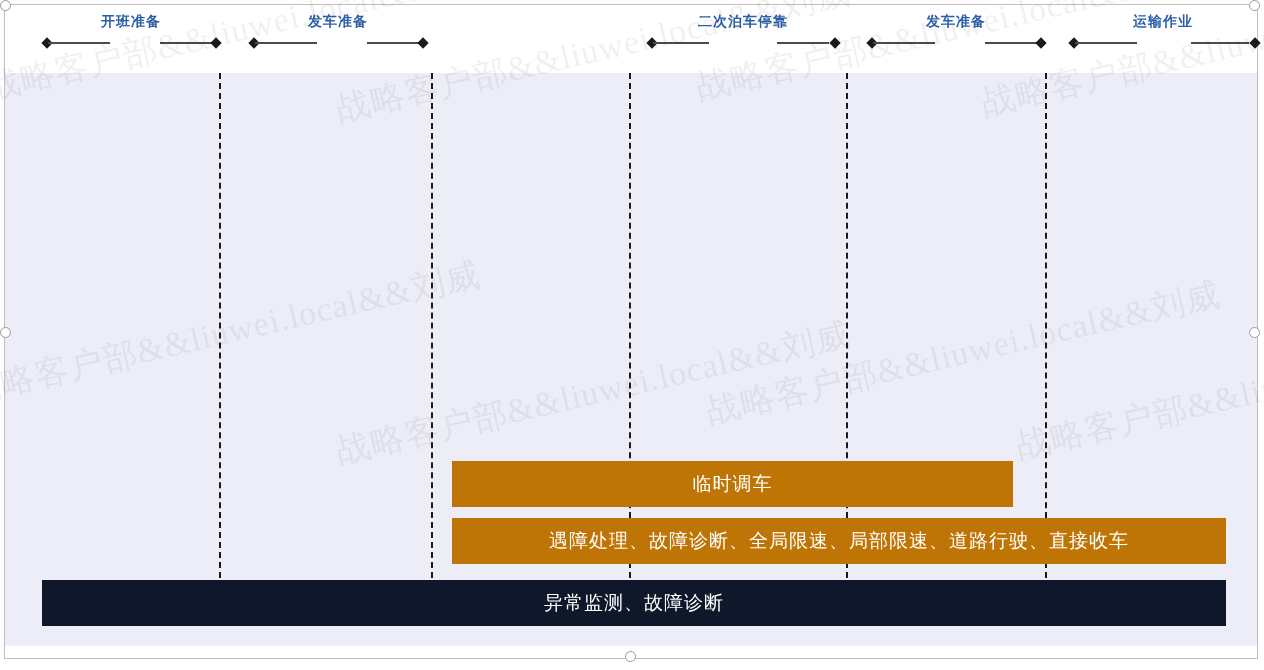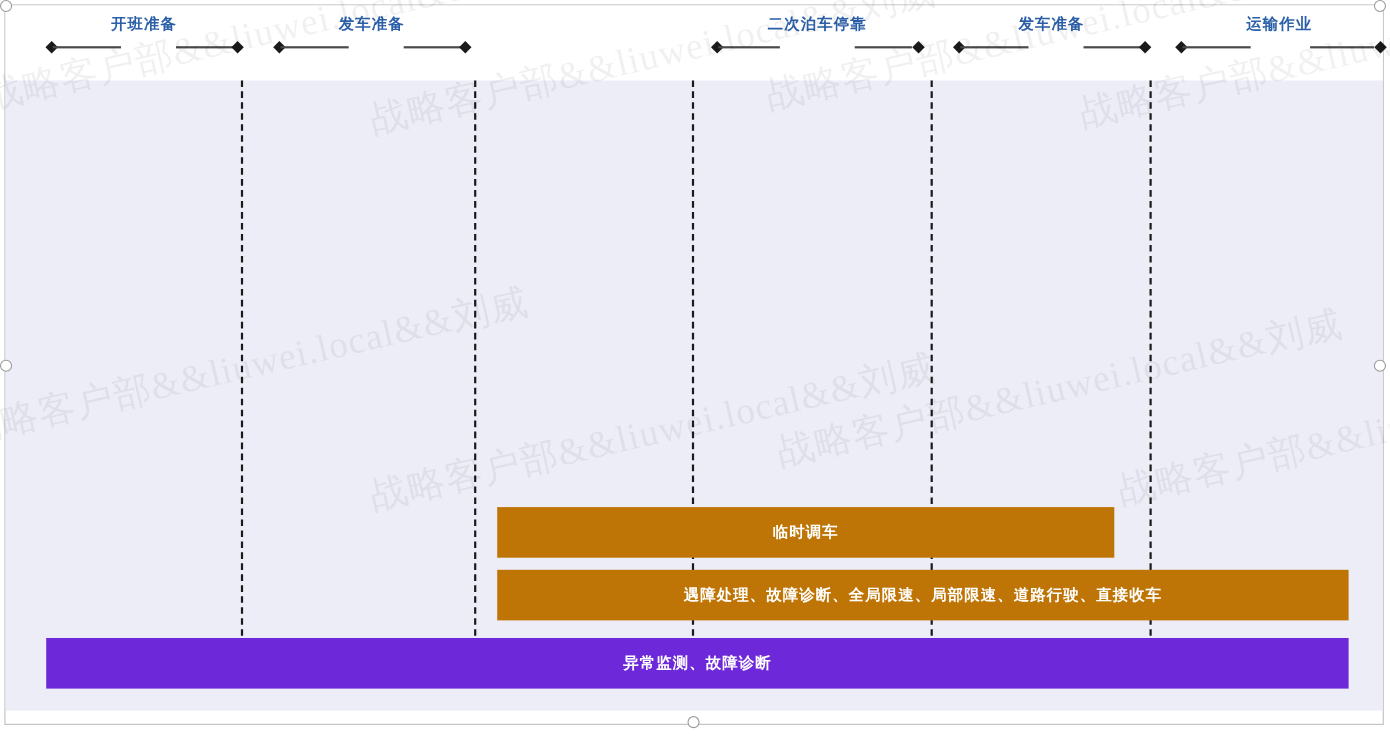--- a/index.html
+++ b/index.html
@@ -149,32 +149,32 @@
     justify-content: center;
     letter-spacing: 1px;
     height: 44px;
     box-sizing: border-box;
     white-space: nowrap;
   }
 
   .spanbar {
     position: absolute;
     color: #ffffff;
-    font-size: 14px;
-    font-weight: bold;
+    font-size: 19px;
+    font-weight: normal;
     display: flex;
     align-items: center;
     justify-content: center;
     letter-spacing: 1px;
     box-sizing: border-box;
     z-index: 18;
     white-space: nowrap;
   }
   .spanbar.orange { background: #bf7505; }
-  .spanbar.navy   { background: #6d28d9; }
+  .spanbar.navy   { background: #0f172a; }
 </style>
 </head>
 <body>
 
 <div id="slide-frame"></div>
 
 <div id="body-panel"></div>
 
 <div class="divider" style="left:219px; top:73px;"></div>
 <div class="divider" style="left:431px; top:73px;"></div>

